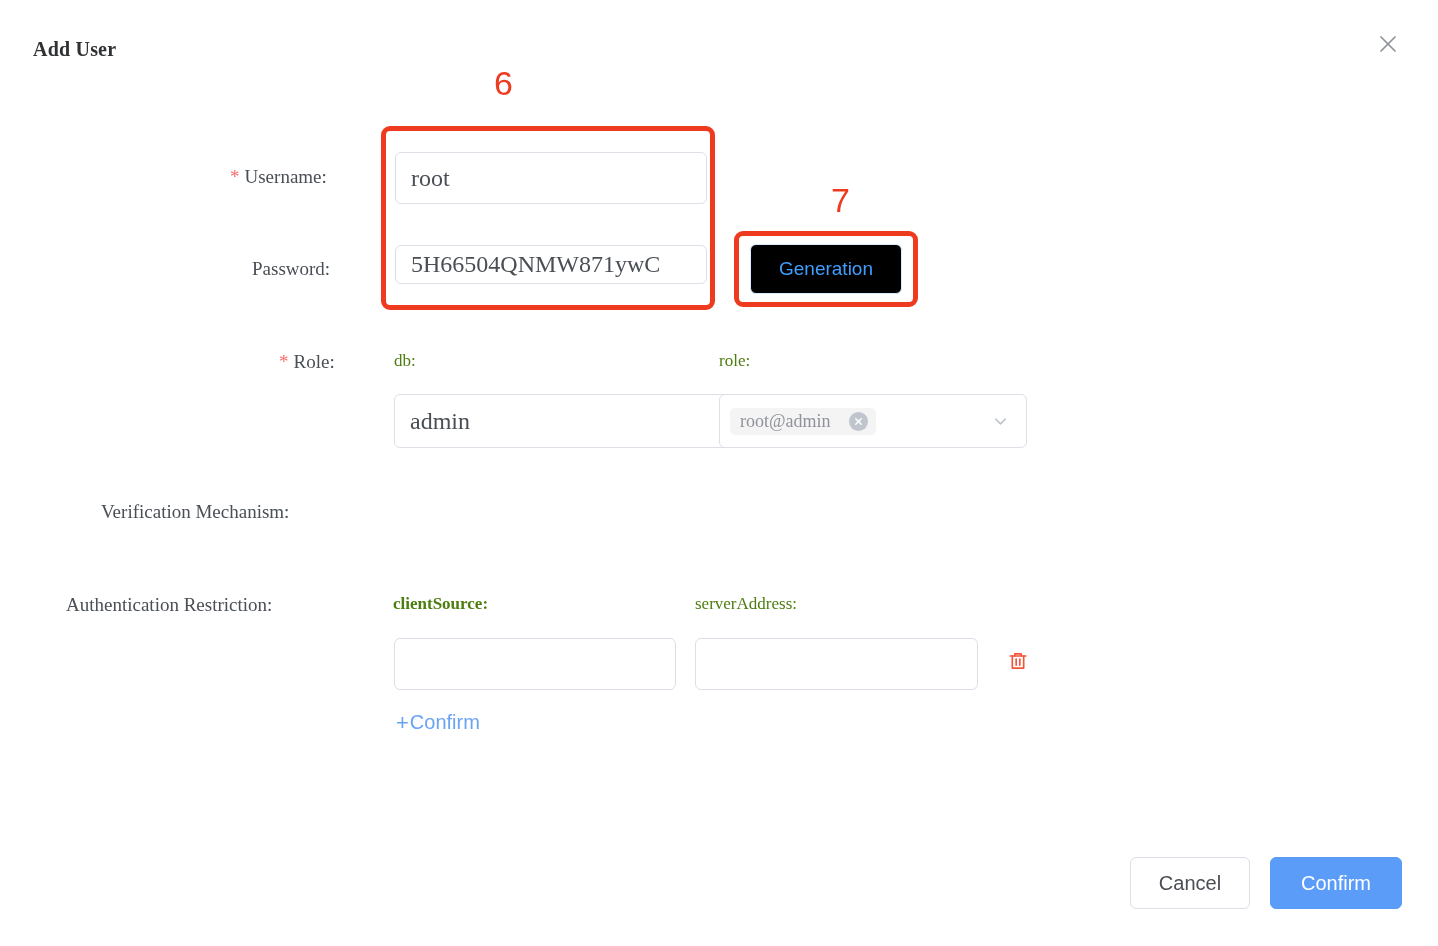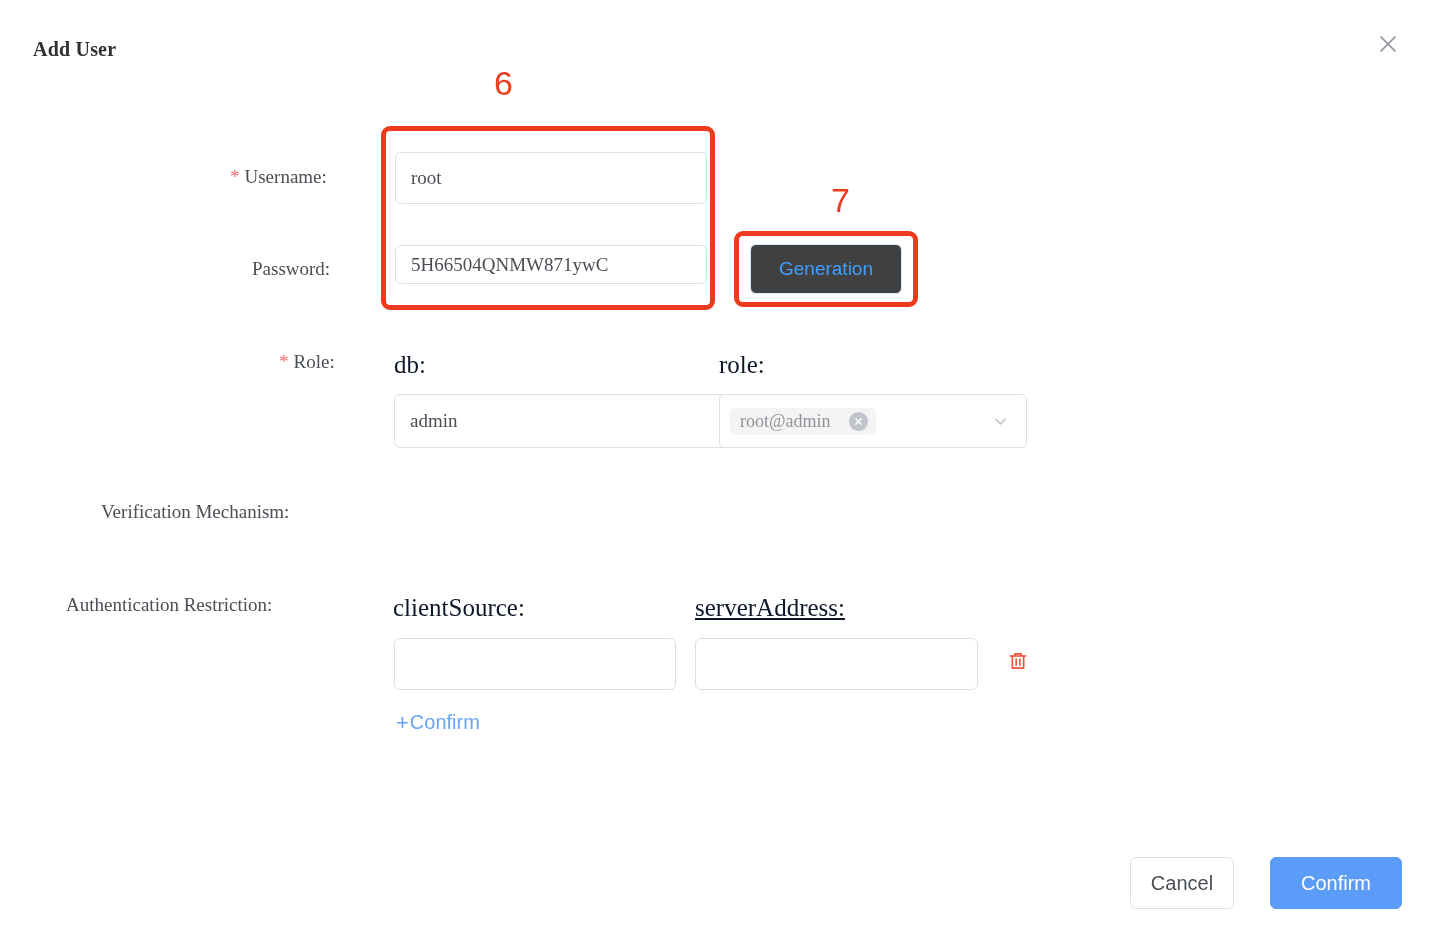--- a/index.html
+++ b/index.html
@@ -56,34 +56,34 @@
     white-space: nowrap;
     text-align: right;
   }
   .req-star {
     color: #f56c6c;
     font-size: 19px;
     margin-right: 5px;
   }
   .sub-label {
     position: absolute;
-    font-size: 25px;
-    color: #0f172a;
+    font-size: 17px;
+    color: #4d7c0f;
     white-space: nowrap;
   }
 
   .input-box {
     position: absolute;
     background: #ffffff;
     border: 1px solid #dcdfe6;
     border-radius: 6px;
     display: flex;
     align-items: center;
     padding: 0 15px;
-    font-size: 19px;
+    font-size: 24px;
     color: #4a4f55;
     overflow: hidden;
     cursor: text;
   }
   .input-box .val {
     white-space: nowrap;
     overflow: hidden;
   }
 
   
@@ -129,21 +129,21 @@
     transform: translateY(-50%);
     color: #c0c4cc;
     display: flex;
     align-items: center;
   }
   .chev svg { display: block; }
 
   
   .gen-btn {
     position: absolute;
-    background: #404040;
+    background: #000000;
     border: 1px solid #d9ecff;
     border-radius: 6px;
     color: #409eff;
     font-family: "Liberation Sans", sans-serif;
     font-size: 19px;
     display: flex;
     align-items: center;
     justify-content: center;
     cursor: pointer;
   }
@@ -265,22 +265,22 @@
     <span class="chev">
       <svg width="19" height="19" viewBox="0 0 20 20" fill="none" stroke="#c0c4cc" stroke-width="1.6" stroke-linecap="round" stroke-linejoin="round">
         <polyline points="5,8 10,13 15,8"></polyline>
       </svg>
     </span>
   </div>
 
   <div class="form-label" style="left:101px; top:501px;">Verification Mechanism:</div>
 
   <div class="form-label" style="left:66px; top:594px;">Authentication Restriction:</div>
-  <div class="sub-label" style="left:393px; top:594px;">clientSource:</div>
-  <div class="sub-label" style="left:695px; top:594px;text-decoration:underline;">serverAddress:</div>
+  <div class="sub-label" style="left:393px; top:594px;font-weight:bold;">clientSource:</div>
+  <div class="sub-label" style="left:695px; top:594px;">serverAddress:</div>
 
   <div class="input-box" style="left:394px; top:638px; width:282px; height:52px;">
     <span class="val"></span>
   </div>
   <div class="input-box" style="left:695px; top:638px; width:283px; height:52px;">
     <span class="val"></span>
   </div>
 
   <div class="trash-btn" style="left:1006px; top:649px; width:24px; height:24px;">
     <svg width="22" height="22" viewBox="0 0 24 24" fill="none" stroke="#f5543b" stroke-width="1.8" stroke-linecap="round" stroke-linejoin="round">
@@ -290,21 +290,21 @@
       <line x1="10" y1="10" x2="10" y2="16.5"></line>
       <line x1="14" y1="10" x2="14" y2="16.5"></line>
     </svg>
   </div>
 
   <div class="add-link" style="left:396px; top:711px;">
     <span class="plus">+</span>
       <span>Confirm</span>
   </div>
 
-  <div class="btn btn-cancel" style="left:1130px; top:857px; width:104px; height:52px;">Cancel</div>
+  <div class="btn btn-cancel" style="left:1130px; top:857px; width:120px; height:52px;">Cancel</div>
   <div class="btn btn-confirm" style="left:1270px; top:857px; width:132px; height:52px;">Confirm</div>
 
   <div class="anno-box" style="left:381px; top:126px; width:334px; height:184px;"></div>
   <div class="anno-num" style="left:494px; top:66px;">6</div>
 
   <div class="anno-box" style="left:734px; top:231px; width:184px; height:76px;"></div>
   <div class="anno-num" style="left:831px; top:183px;">7</div>
 
 </div>
 

